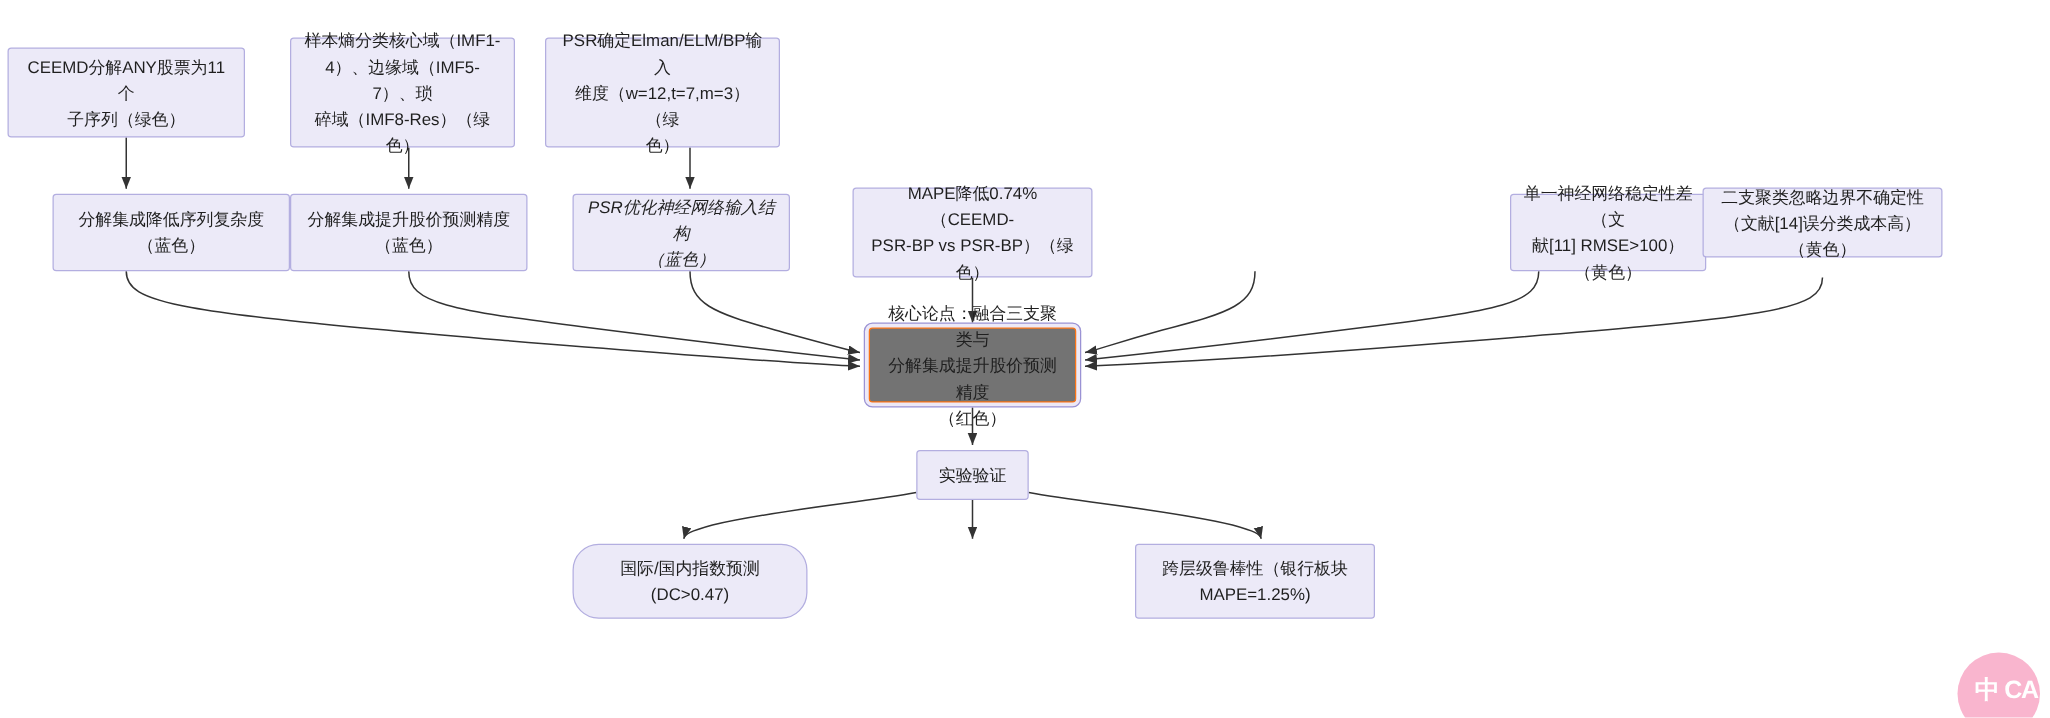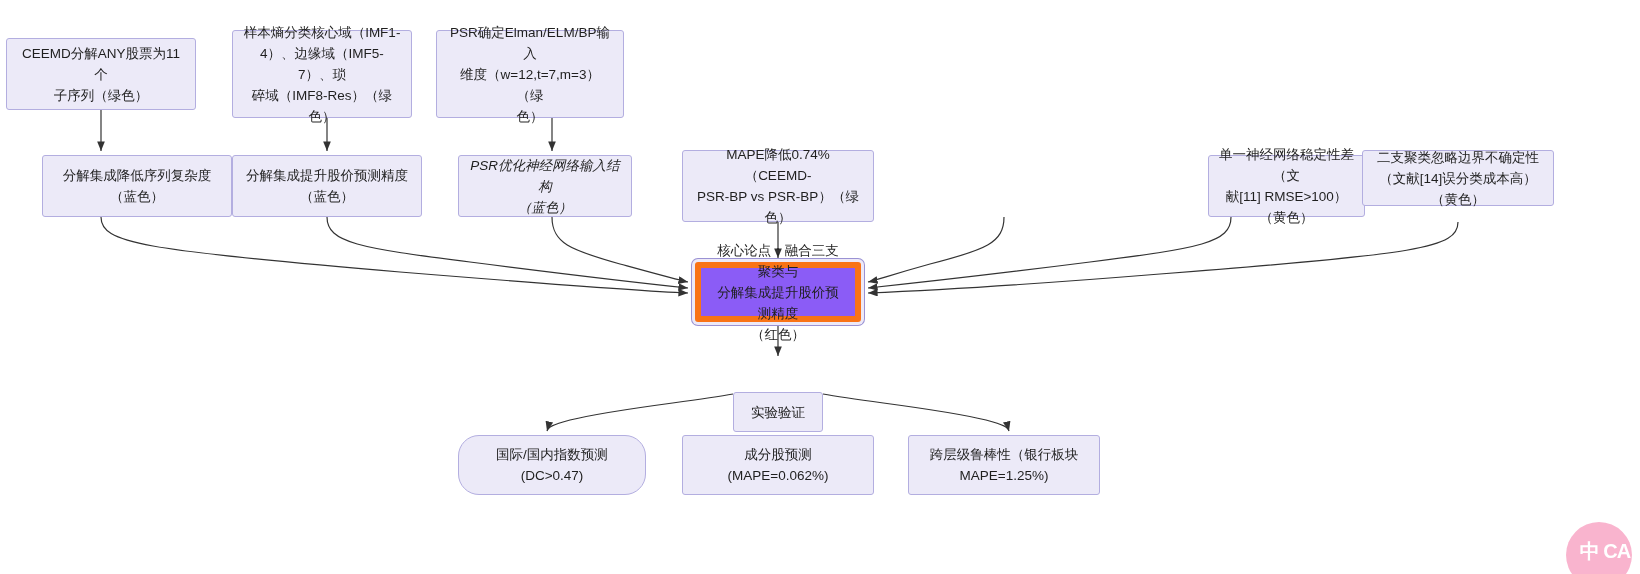--- a/index.html
+++ b/index.html
@@ -41,22 +41,22 @@
     justify-content: center;
     text-align: center;
     color: #1f1f1f;
     font-size: 13.5px;
     line-height: 21px;
     padding: 4px 10px;
     white-space: pre-line;
   }
 
   .node.core {
-    background: #8b5cf6;
-    border: 6px solid #f97316;
+    background: #737373;
+    border: 1px solid #f97316;
     box-shadow: 0 0 0 3px #EDE9F7, 0 0 0 4px #9A92D4;
   }
 
   .watermark {
     position: absolute;
     right: 8px;
     bottom: -14px;
     width: 66px;
     height: 66px;
     border-radius: 50%;
@@ -125,25 +125,23 @@
 PSR-BP vs PSR-BP）（绿
 色）</div>
   <div class="node" style="left: 1160px; top: 155px; width: 157px; height: 62px; margin-left: 48px;">单一神经网络稳定性差（文
 献[11] RMSE&gt;100）（黄色）</div>
   <div class="node" style="left: 1362px; top: 150px; width: 192px; height: 56px;">二支聚类忽略边界不确定性
 （文献[14]误分类成本高）
 （黄色）</div>
   <div class="node core" style="left: 695px; top: 262px; width: 166px; height: 60px;">核心论点：融合三支聚类与
 分解集成提升股价预测精度
 （红色）</div>
-  <div class="node" style="left: 733px; top: 360px; width: 90px; height: 40px; margin-top: 32px;">实验验证</div>
+  <div class="node" style="left: 733px; top: 360px; width: 90px; height: 40px;">实验验证</div>
   <div class="node" style="left: 458px; top: 435px; width: 188px; height: 60px; border-radius: 21px;">国际/国内指数预测
 (DC&gt;0.47)</div>
-  <div class="node" style="left: 682px; top: 435px; width: 192px; height: 60px;">成分股预测
-(MAPE=0.062%)</div>
   <div class="node" style="left: 908px; top: 435px; width: 192px; height: 60px;">跨层级鲁棒性（银行板块
 MAPE=1.25%)</div>
 
   <div class="watermark">
     <span>中
 CA</span>
   </div>
 </div>
 
 </body></html>

